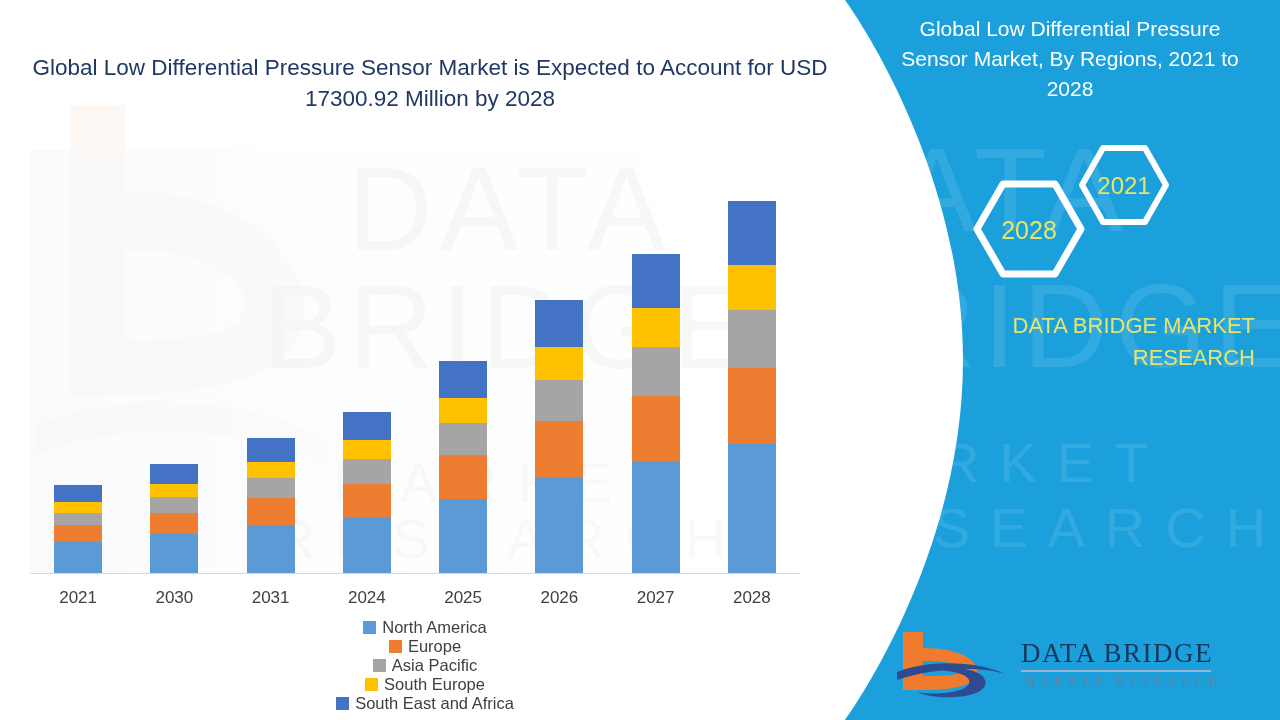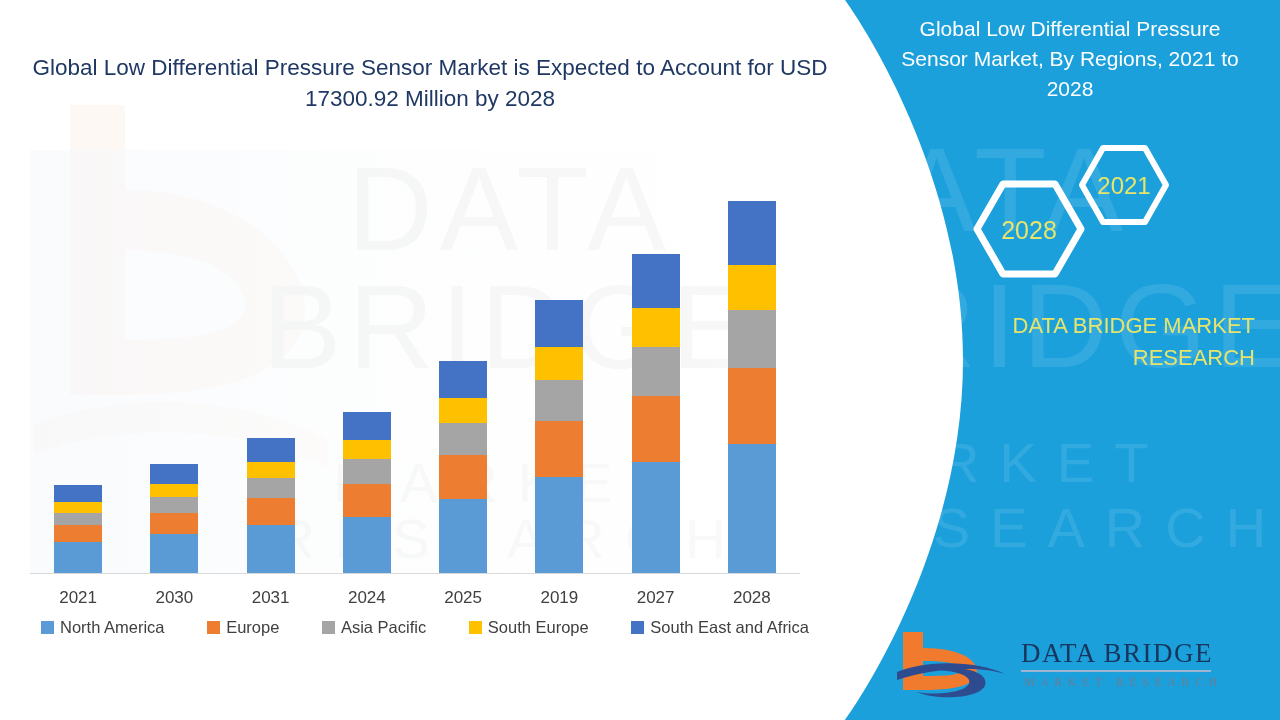--- a/index.html
+++ b/index.html
@@ -41,21 +41,21 @@
   .bar{width:48px;display:flex;flex-direction:column;justify-content:flex-end;}
   .seg{width:100%;display:block;}
 
   
   .xlabels{position:absolute;left:30px;top:588px;width:770px;display:flex;
            justify-content:space-around;}
   .xlabel{width:48px;text-align:center;font-size:17px;color:#404040;}
 
   
   .legend{position:absolute;left:30px;top:618px;width:790px;display:flex;
-          justify-content:space-between;align-items:center;gap:0px;}
+          justify-content:flex-end;align-items:center;gap:0px;flex-direction:column;}
   .lg-item{display:flex;align-items:center;margin:0 11px;}
   .lg-swatch{width:13px;height:13px;margin-right:6px;display:inline-block;}
   .lg-label{font-size:16.5px;color:#404040;white-space:nowrap;}
 
   
   .right-panel{position:absolute;left:845px;top:0;width:435px;height:720px;overflow:hidden;}
   .right-svg{position:absolute;left:0;top:0;}
   .right-content{position:absolute;left:0;top:0;width:435px;height:720px;}
 
   .side-title{position:absolute;left:40px;top:14px;width:370px;text-align:center;
@@ -157,21 +157,21 @@
         </div>
       <div class="axis-line"></div>
     </div>
 
     <div class="xlabels" id="xlabels">
         <div class="xlabel">2021</div>
         <div class="xlabel">2030</div>
         <div class="xlabel">2031</div>
         <div class="xlabel">2024</div>
         <div class="xlabel">2025</div>
-        <div class="xlabel">2019</div>
+        <div class="xlabel">2026</div>
         <div class="xlabel">2027</div>
         <div class="xlabel">2028</div>
       </div>
 
     <div class="legend" id="legend">
         <div class="lg-item">
           <span class="lg-swatch" style="background: rgb(91, 155, 213);"></span>
           <span class="lg-label">North America</span>
         </div>
         <div class="lg-item">

